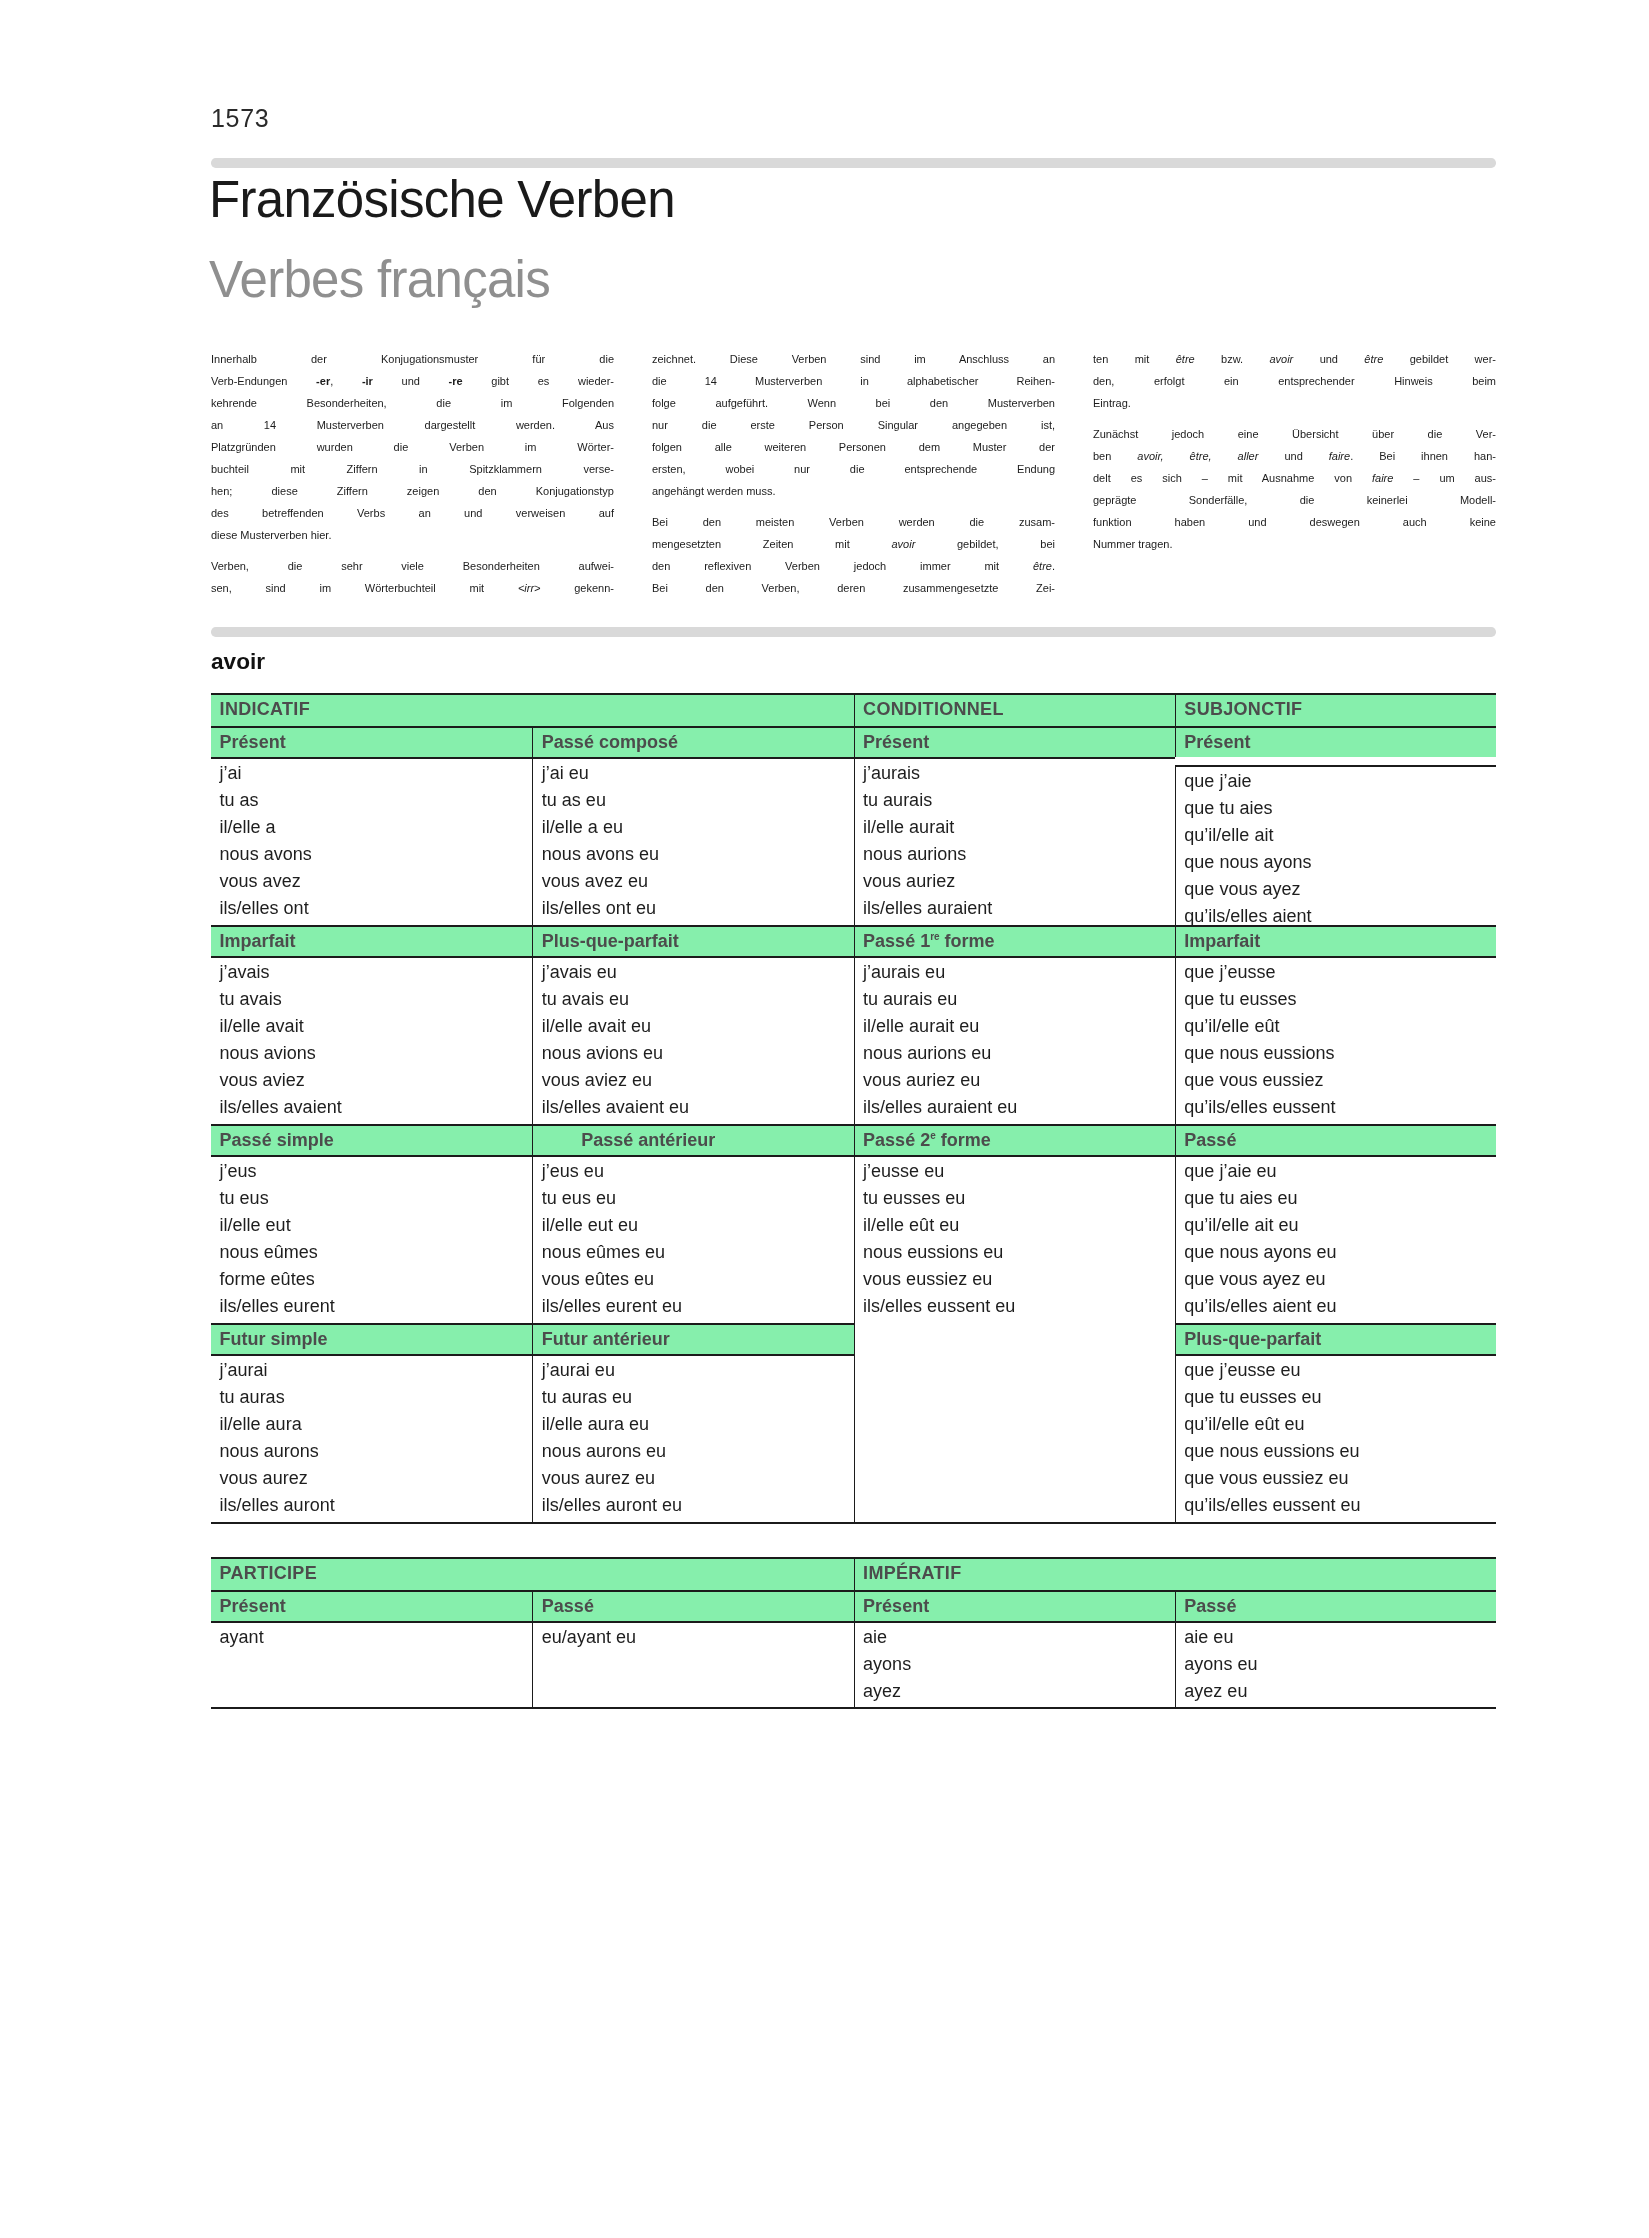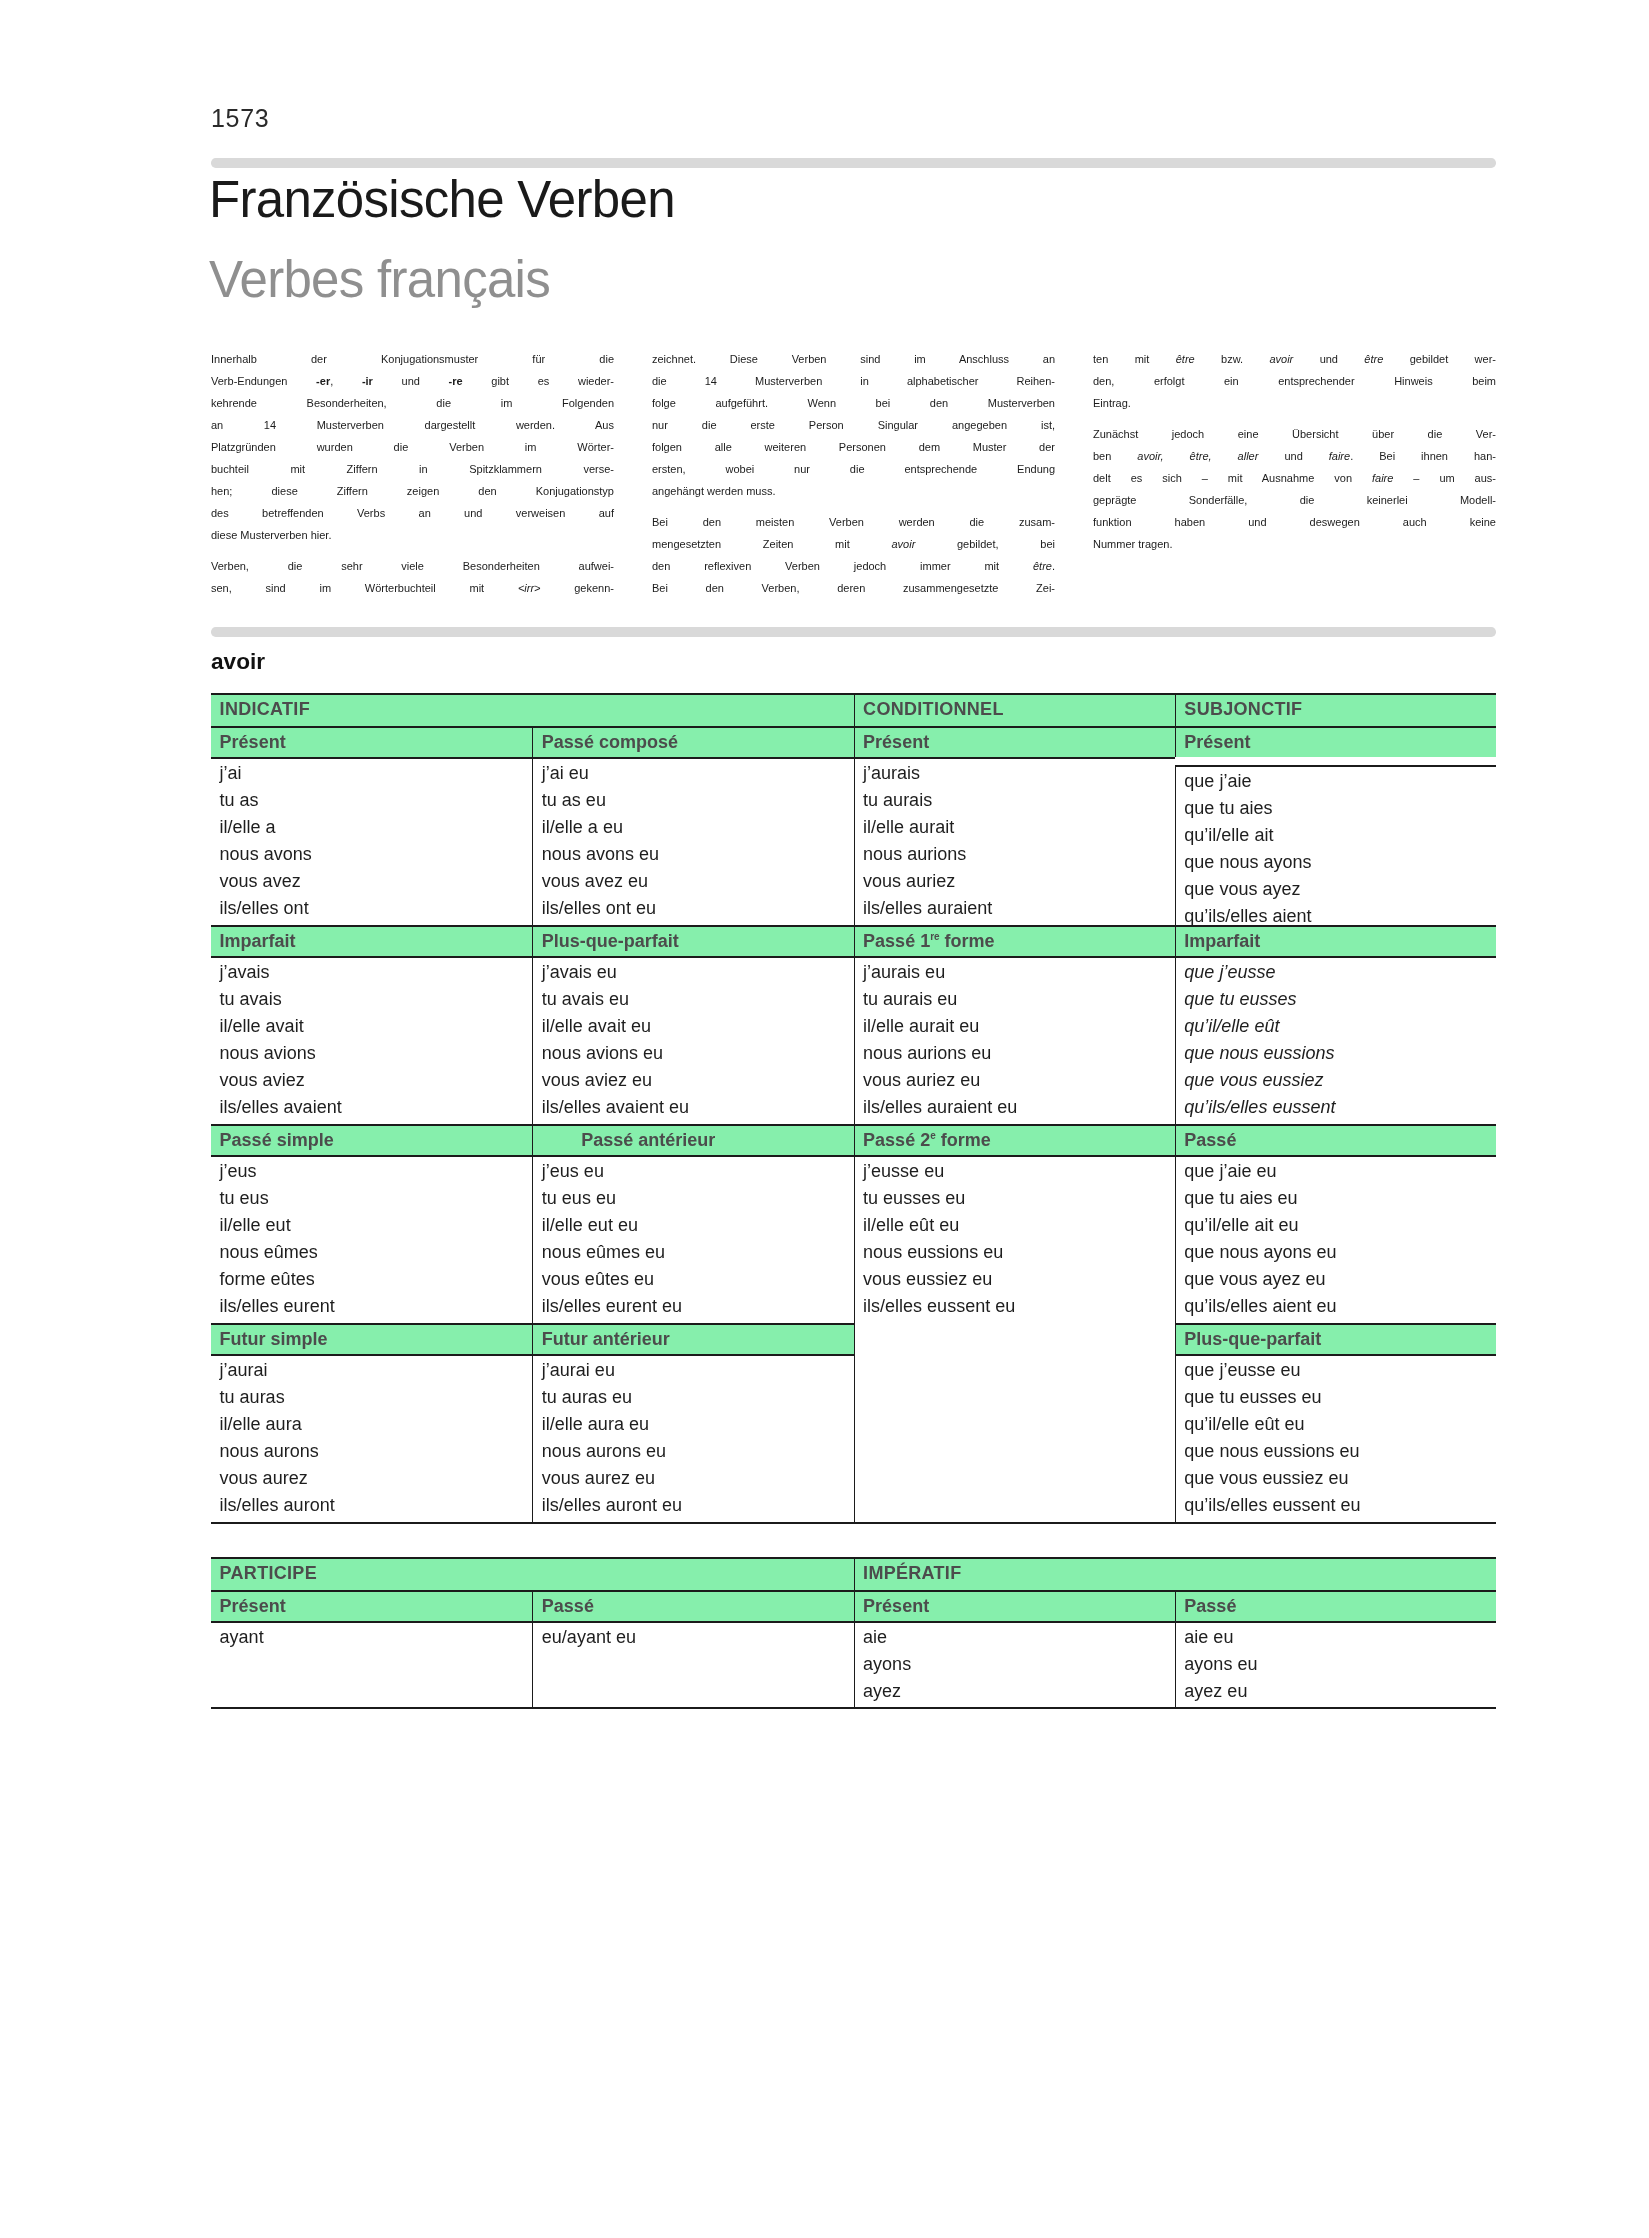--- a/index.html
+++ b/index.html
@@ -207,21 +207,21 @@
     <div class="cell band sub bl" style="grid-area: 4 / 3;"><span>Passé 1</span><sup>re</sup><span> forme</span></div>
     <div class="cell cbody bl" style="grid-area: 5 / 3;">
       <div class="titem">j’aurais eu</div>
       <div class="titem">tu aurais eu</div>
       <div class="titem">il/elle aurait eu</div>
       <div class="titem">nous aurions eu</div>
       <div class="titem">vous auriez eu</div>
       <div class="titem">ils/elles auraient eu</div>
     </div>
     <div class="cell band sub bl" style="grid-area: 4 / 4;"><span>Imparfait</span></div>
-    <div class="cell cbody bl" style="grid-area: 5 / 4; font-style: italic;">
+    <div class="cell cbody bl" style="grid-area: 5 / 4;">
       <div class="titem">que j’eusse</div>
       <div class="titem">que tu eusses</div>
       <div class="titem">qu’il/elle eût</div>
       <div class="titem">que nous eussions</div>
       <div class="titem">que vous eussiez</div>
       <div class="titem">qu’ils/elles eussent</div>
     </div>
     <div class="cell band sub" style="grid-area: 6 / 1;"><span>Passé simple</span></div>
     <div class="cell cbody" style="grid-area: 7 / 1;">
       <div class="titem">j’eus</div>

